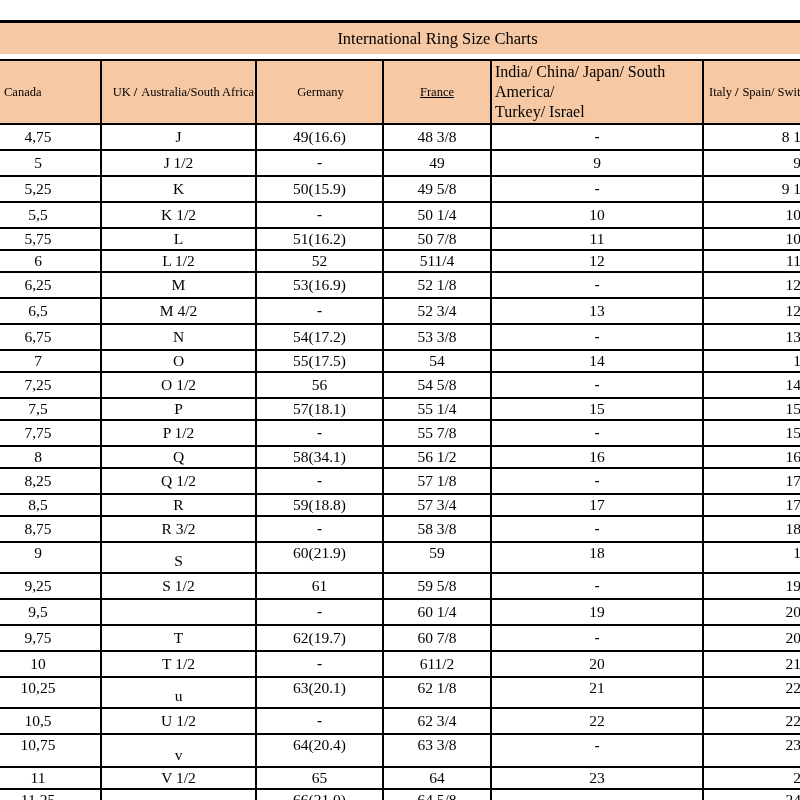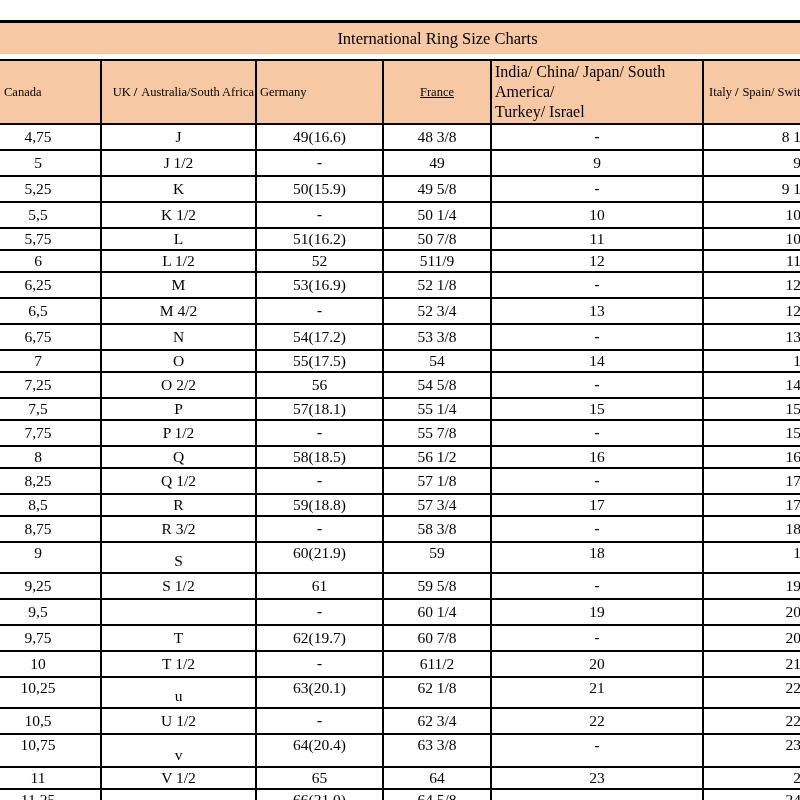--- a/index.html
+++ b/index.html
@@ -18,21 +18,21 @@
   }
   table { border-collapse:collapse; table-layout:fixed; width:927px; border-bottom:3px solid #000; }
   col.c0 { width:126px; } col.c1 { width:155px; } col.c2 { width:127px; }
   col.c3 { width:108px; } col.c4 { width:212px; } col.c5 { width:199px; }
   th {
     background:#f6c8a3; border:2px solid #000;
     height:27px; font-weight:normal; font-size:12.5px; vertical-align:middle;
   }
   th.canada { text-align:left; padding-left:28px; }
   th.uk     { text-align:right; padding-left:5px; }
-  th.germany{ text-align:left; padding-left:3px; }
+  th.germany{ text-align:center; padding-left:3px; }
   th.france { text-align:center;text-decoration:underline; }
   th.india  { text-align:left; padding-left:3px; font-size:16px; line-height:1.25; }
   th.italy  { text-align:left; padding-left:5px; }
   th .slash { font-weight:bold; padding:0 4px 0 3px; }
   th.india span { display:block; }
   td {
     border:2px solid #000; height:20px;
     text-align:center; font-size:15.5px; vertical-align:middle;
     padding:0; overflow:hidden; white-space:nowrap;
   }
@@ -107,21 +107,21 @@
           <td class="c1">L</td>
           <td class="c2">51(16.2)</td>
           <td class="c3">50 7/8</td>
           <td class="c4">11</td>
           <td class="c5">10</td>
         </tr>
         <tr>
           <td class="c0">6</td>
           <td class="c1">L 1/2</td>
           <td class="c2">52</td>
-          <td class="c3">511/9</td>
+          <td class="c3">511/4</td>
           <td class="c4">12</td>
           <td class="c5">11</td>
         </tr>
         <tr>
           <td class="c0">6,25</td>
           <td class="c1">M</td>
           <td class="c2">53(16.9)</td>
           <td class="c3">52 1/8</td>
           <td class="c4 dash">-</td>
           <td class="c5">12</td>
@@ -145,21 +145,21 @@
         <tr>
           <td class="c0">7</td>
           <td class="c1">O</td>
           <td class="c2">55(17.5)</td>
           <td class="c3">54</td>
           <td class="c4">14</td>
           <td class="c5">1</td>
         </tr>
         <tr>
           <td class="c0">7,25</td>
-          <td class="c1">O 2/2</td>
+          <td class="c1">O 1/2</td>
           <td class="c2">56</td>
           <td class="c3">54 5/8</td>
           <td class="c4 dash">-</td>
           <td class="c5">14</td>
         </tr>
         <tr>
           <td class="c0">7,5</td>
           <td class="c1">P</td>
           <td class="c2">57(18.1)</td>
           <td class="c3">55 1/4</td>
@@ -170,21 +170,21 @@
           <td class="c0">7,75</td>
           <td class="c1">P 1/2</td>
           <td class="c2 dash">-</td>
           <td class="c3">55 7/8</td>
           <td class="c4 dash">-</td>
           <td class="c5">15</td>
         </tr>
         <tr>
           <td class="c0">8</td>
           <td class="c1">Q</td>
-          <td class="c2">58(18.5)</td>
+          <td class="c2">58(34.1)</td>
           <td class="c3">56 1/2</td>
           <td class="c4">16</td>
           <td class="c5">16</td>
         </tr>
         <tr>
           <td class="c0">8,25</td>
           <td class="c1">Q 1/2</td>
           <td class="c2 dash">-</td>
           <td class="c3">57 1/8</td>
           <td class="c4 dash">-</td>

